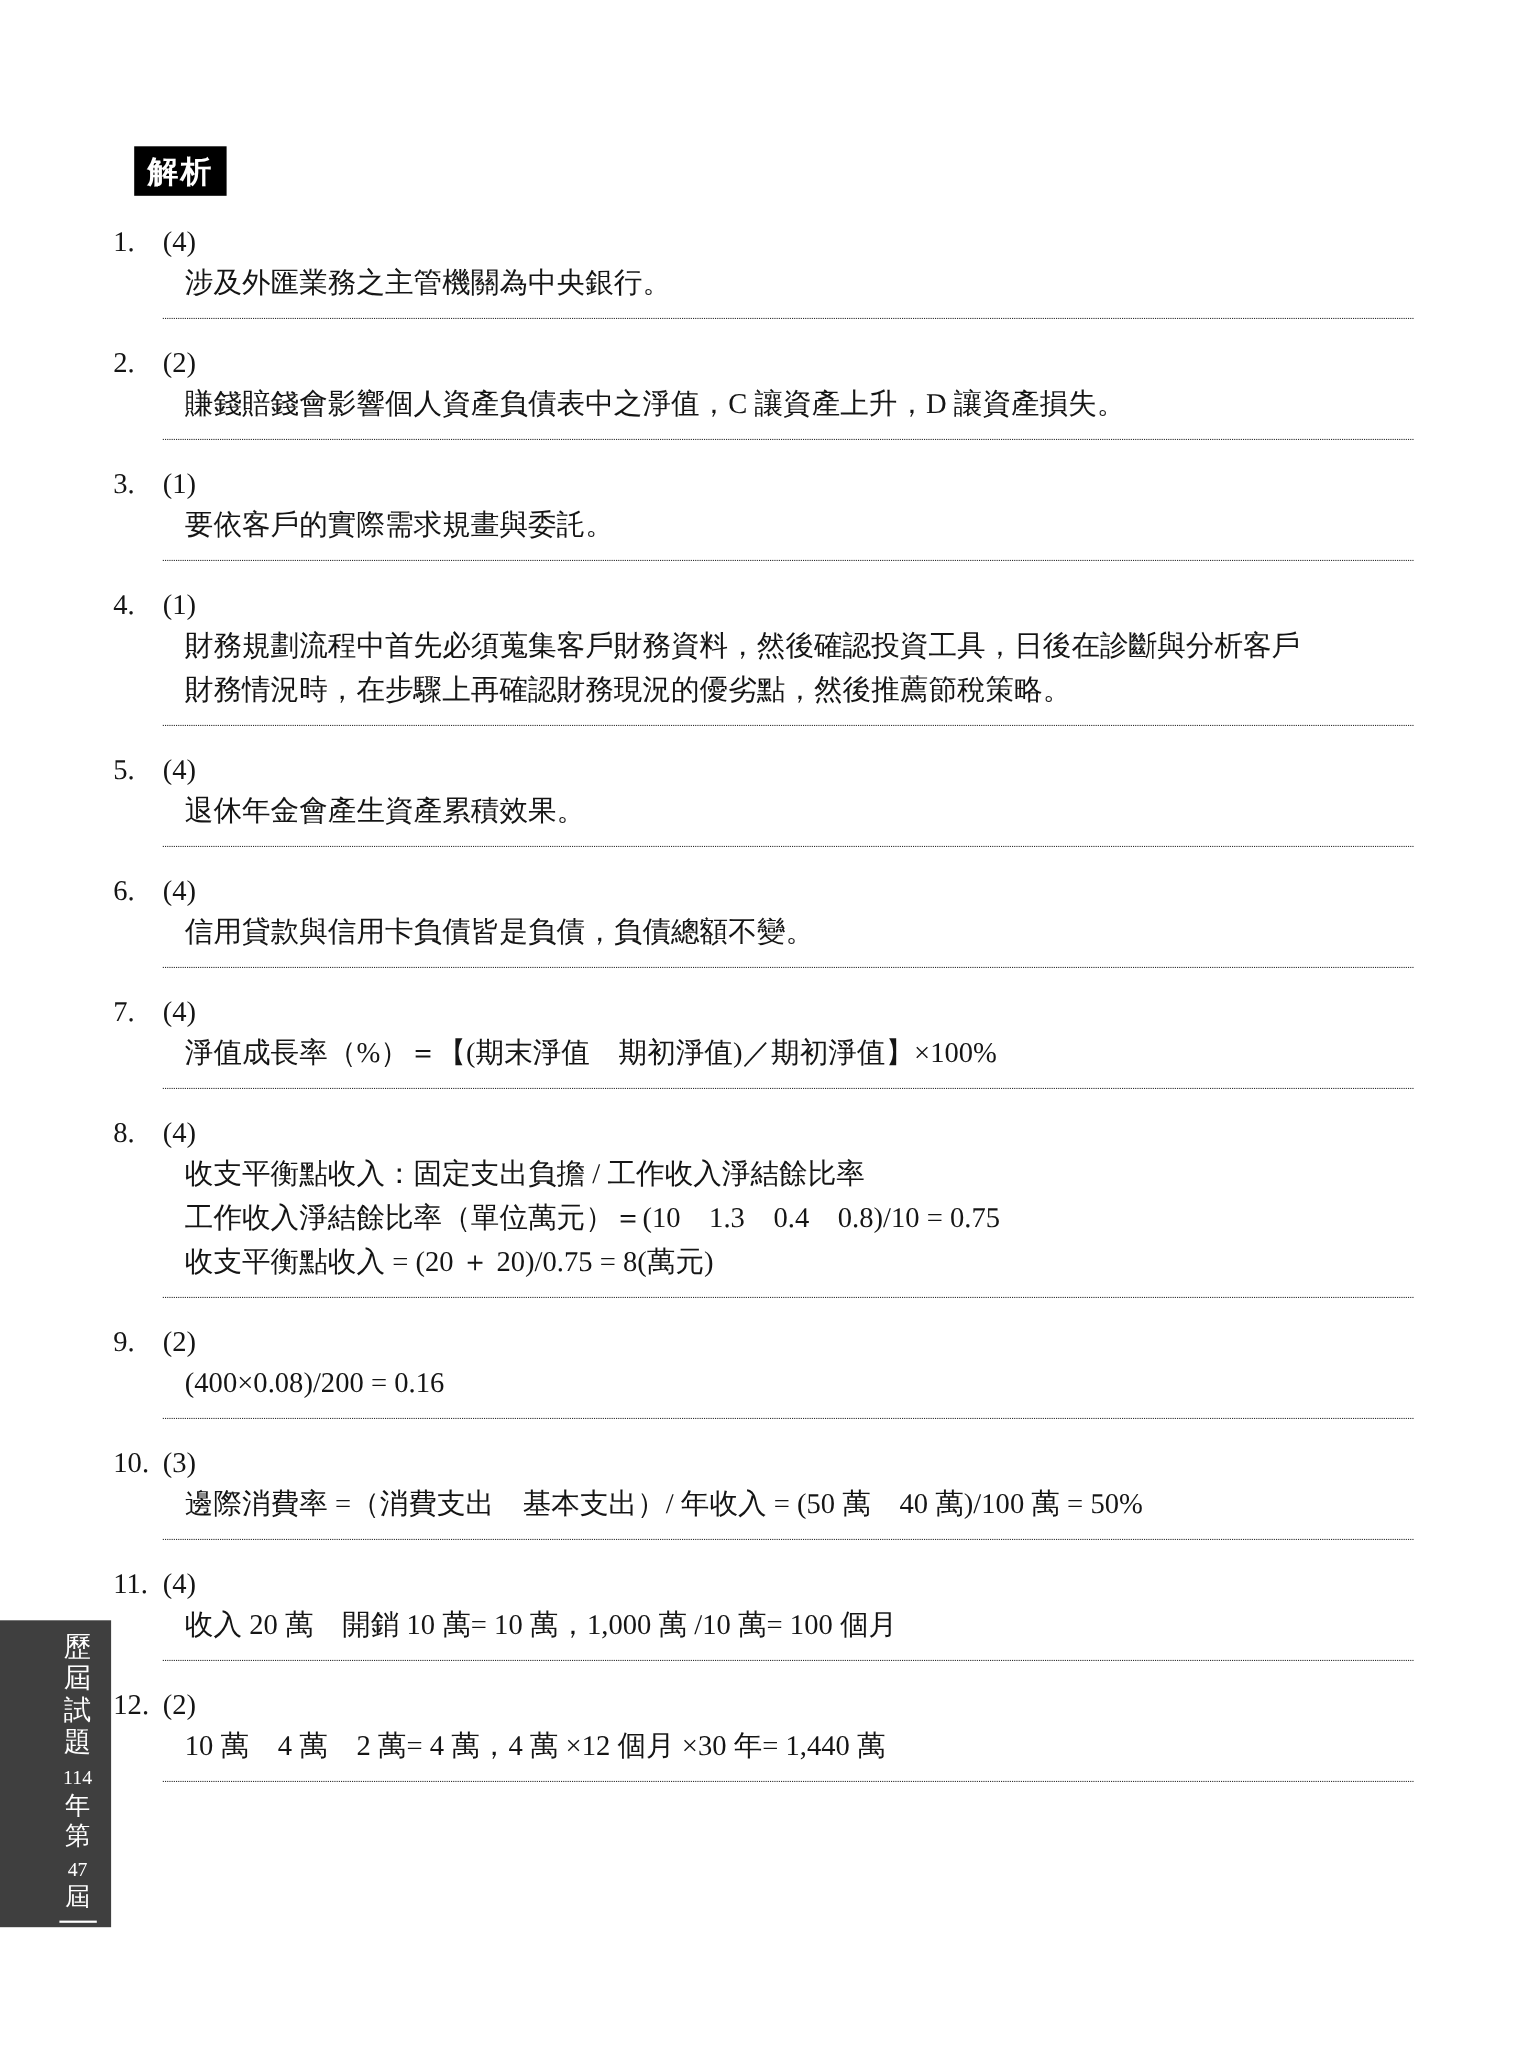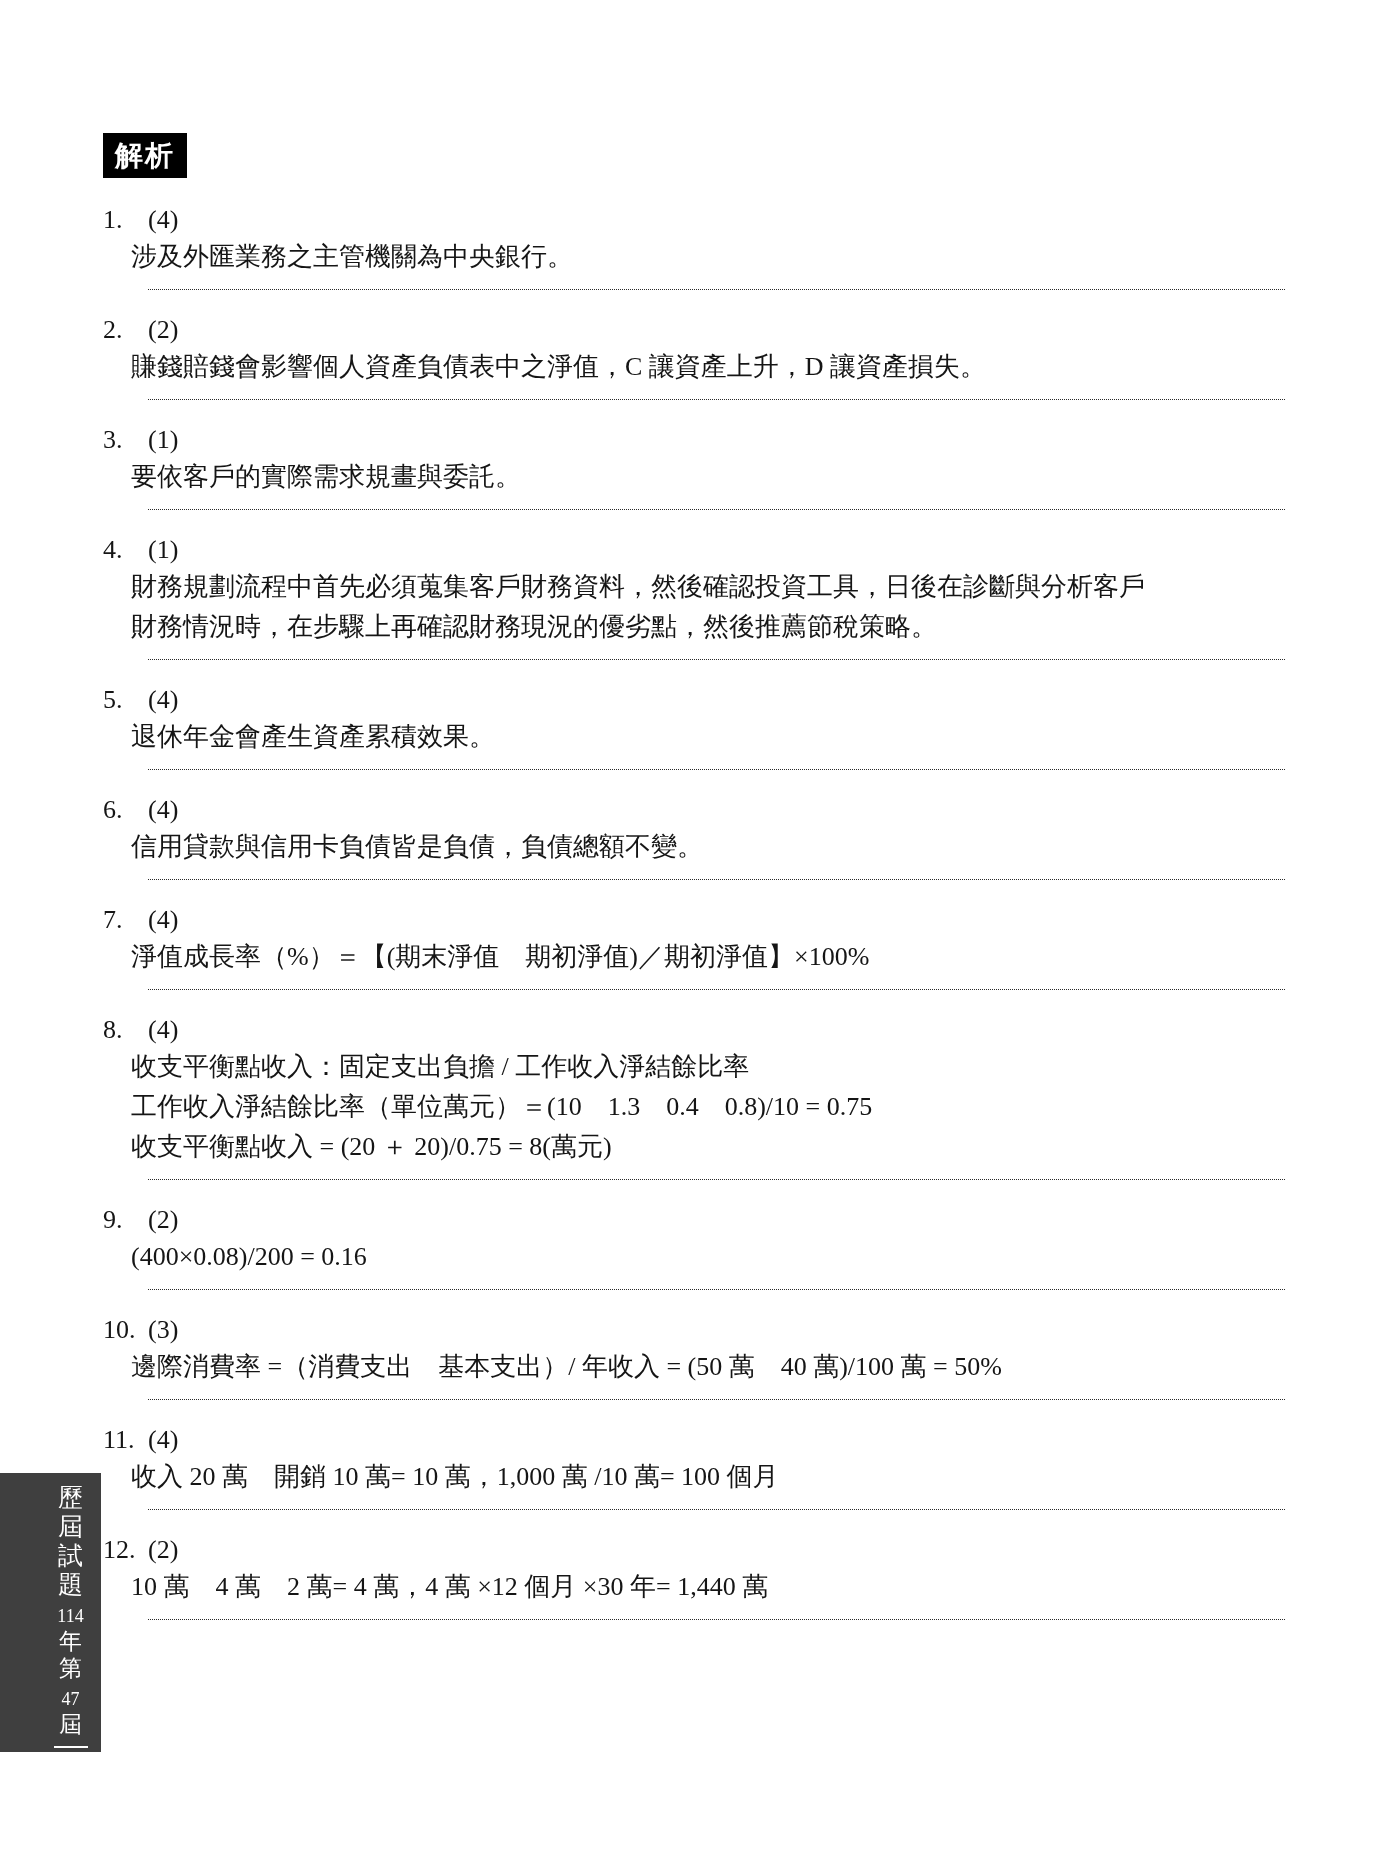--- a/index.html
+++ b/index.html
@@ -16,20 +16,21 @@
     overflow: hidden;
   }
   .content {
     position: absolute;
     left: 103px;
     top: 133px;
     width: 1185px;
   }
   .badge {
     display: inline-block;
+    margin-left: 19px;
     background: #000000;
     color: #ffffff;
     font-family: "Liberation Sans", "DejaVu Sans", sans-serif;
     font-weight: bold;
     font-size: 28px;
     line-height: 28px;
     padding: 9px 12px 8px 12px;
     letter-spacing: 2px;
   }
   .items {
@@ -38,21 +39,21 @@
   .item-head {
     display: flex;
     font-size: 26px;
     line-height: 34px;
   }
   .item-num {
     width: 45px;
     flex: 0 0 45px;
   }
   .item-body {
-    margin-left: 28px;
+    margin-left: 65px;
     font-size: 26px;
   }
   .item-body .line {
     line-height: 40px;
     white-space: nowrap;
   }
   .separator {
     margin: 12px 0 23px 45px;
     width: 1137px;
     border-bottom: 1px dotted #2a2a2a;

